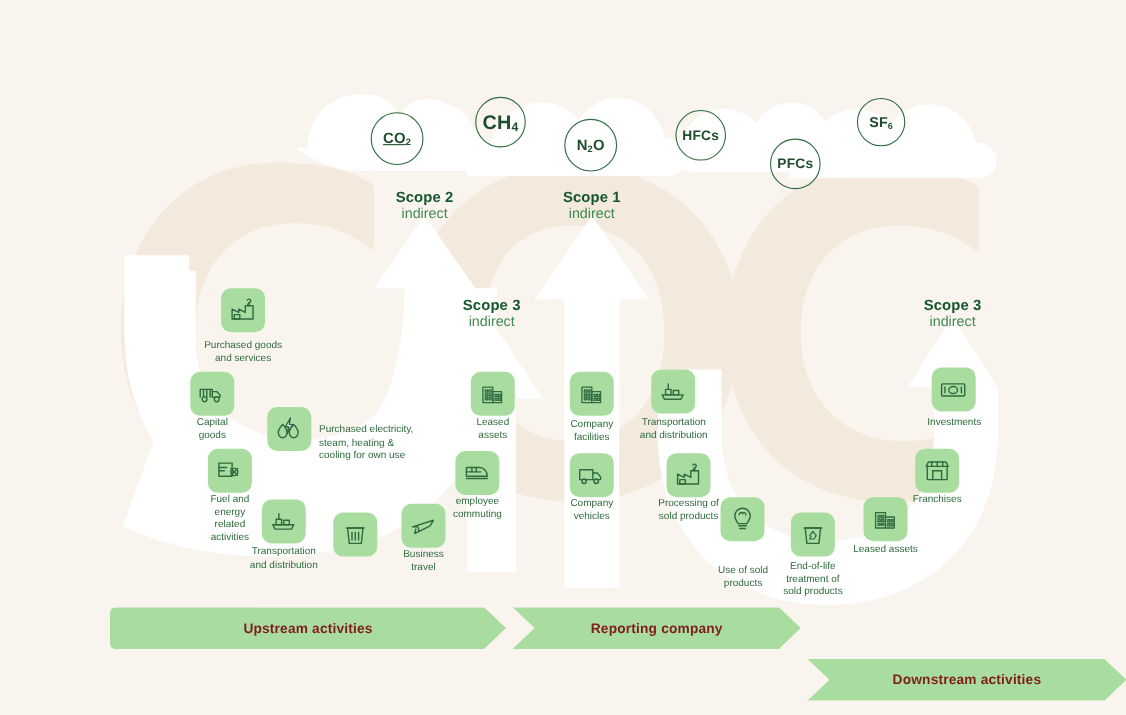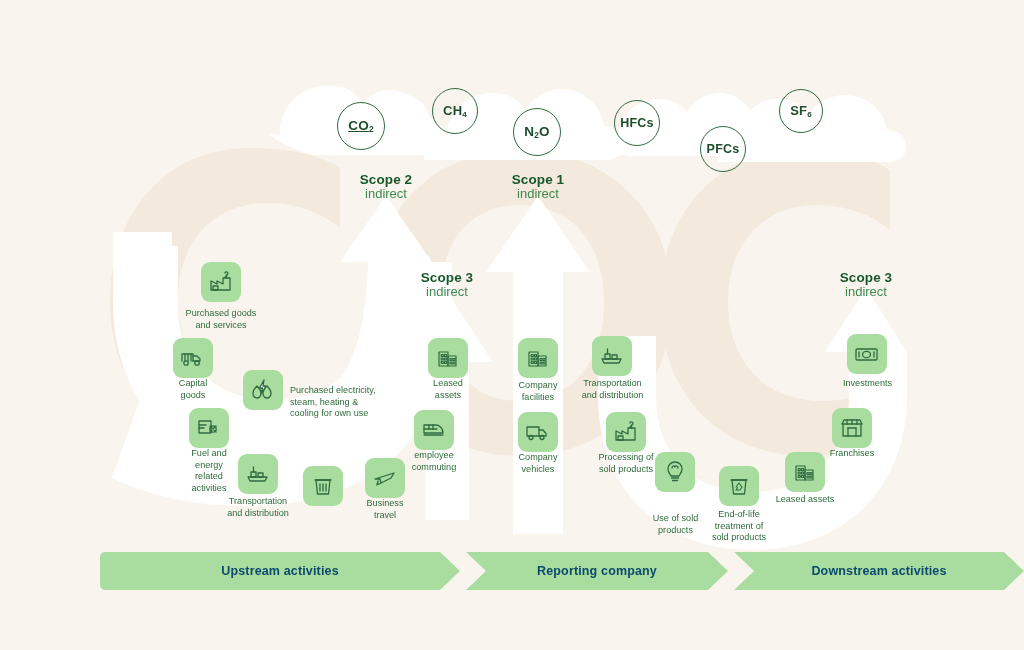--- a/index.html
+++ b/index.html
@@ -80,35 +80,35 @@
     left:100px;top:552px;
     width:824px;height:38px;
   }
   .seg{
     position:absolute;
     top:0;height:38px;
     background:#a9dd9f;
     display:flex;align-items:center;justify-content:center;
   }
   .seg span{
-    font-size:12.5px;font-weight:bold;color:#0c4a6e;
+    font-size:12.5px;font-weight:bold;color:#7f1d1d;
     letter-spacing:.15px;
     position:relative;
     z-index:2;
   }
   #seg-up{left:0;width:360px;
     -webkit-clip-path:polygon(0 0, 340px 0, 360px 19px, 340px 38px, 0 38px, 0 0);
     clip-path:polygon(0 0, 340px 0, 360px 19px, 340px 38px, 0 38px, 0 0);
     border-radius:5px 0 0 5px;}
   #seg-rep{left:366px;width:262px;
     -webkit-clip-path:polygon(0 0, 242px 0, 262px 19px, 242px 38px, 0 38px, 20px 19px);
     clip-path:polygon(0 0, 242px 0, 262px 19px, 242px 38px, 0 38px, 20px 19px);}
   #seg-down{left:634px;width:190px;
     -webkit-clip-path:polygon(0 0, 170px 0, 190px 19px, 170px 38px, 0 38px, 20px 19px);
-    clip-path:polygon(0 0, 170px 0, 190px 19px, 170px 38px, 0 38px, 20px 19px);}
+    clip-path:polygon(0 0, 170px 0, 190px 19px, 170px 38px, 0 38px, 20px 19px);margin-top:47px;}
   #seg-down{width:290px;
     -webkit-clip-path:polygon(0 0, 270px 0, 290px 19px, 270px 38px, 0 38px, 20px 19px);
     clip-path:polygon(0 0, 270px 0, 290px 19px, 270px 38px, 0 38px, 20px 19px);}
 </style>
 </head>
 <body>
 
 <div id="stage">
 
   <svg class="layer" id="bg-art" viewBox="0 0 1024 650">
@@ -232,21 +232,21 @@
                C364,460 428,400 428,306
                L428,258 L426,258 Z"></path>
     </g>
   </svg>
 
   <div class="layer" id="content">
 
     <div class="gas" style="left:337px;top:102px;width:48px;height:48px;font-size:13.5px;text-decoration:underline;">
       <span class="formula"><span>CO</span><sub>2</sub></span>
     </div>
-    <div class="gas" style="left:432px;top:88px;width:46px;height:46px;font-size:13px;">
+    <div class="gas" style="left:432px;top:88px;width:46px;height:46px;font-size:18px;">
       <span class="formula"><span>CH</span><sub>4</sub></span>
     </div>
     <div class="gas" style="left:513px;top:108px;width:48px;height:48px;font-size:13.5px;">
       <span class="formula"><span>N</span><sub>2</sub><span>O</span></span>
     </div>
     <div class="gas" style="left:614px;top:100px;width:46px;height:46px;font-size:12.5px;">
       <span class="formula">HFCs</span>
     </div>
     <div class="gas" style="left:700px;top:126px;width:46px;height:46px;font-size:12.5px;">
       <span class="formula">PFCs</span>

